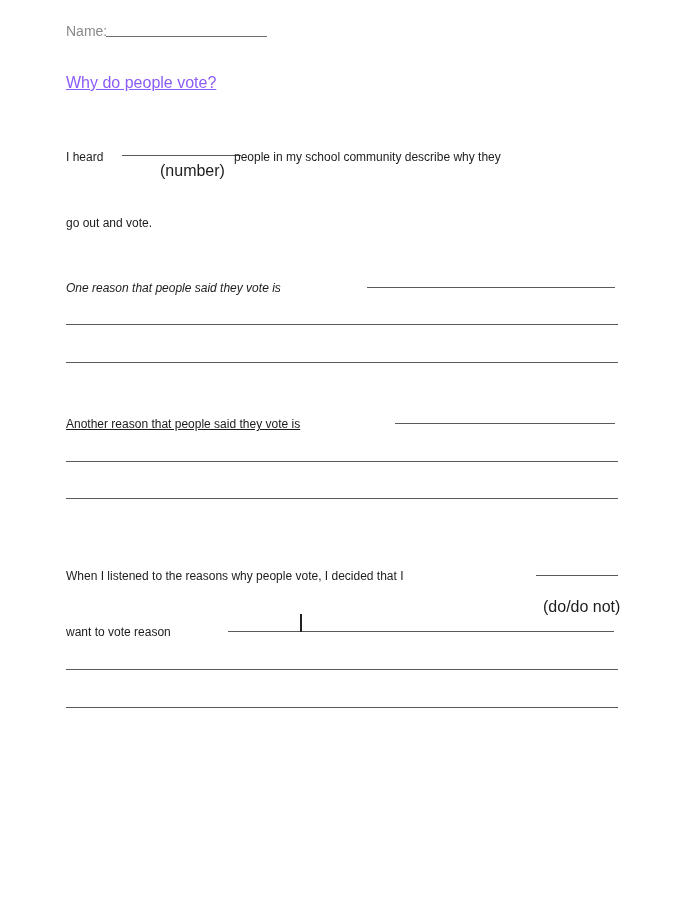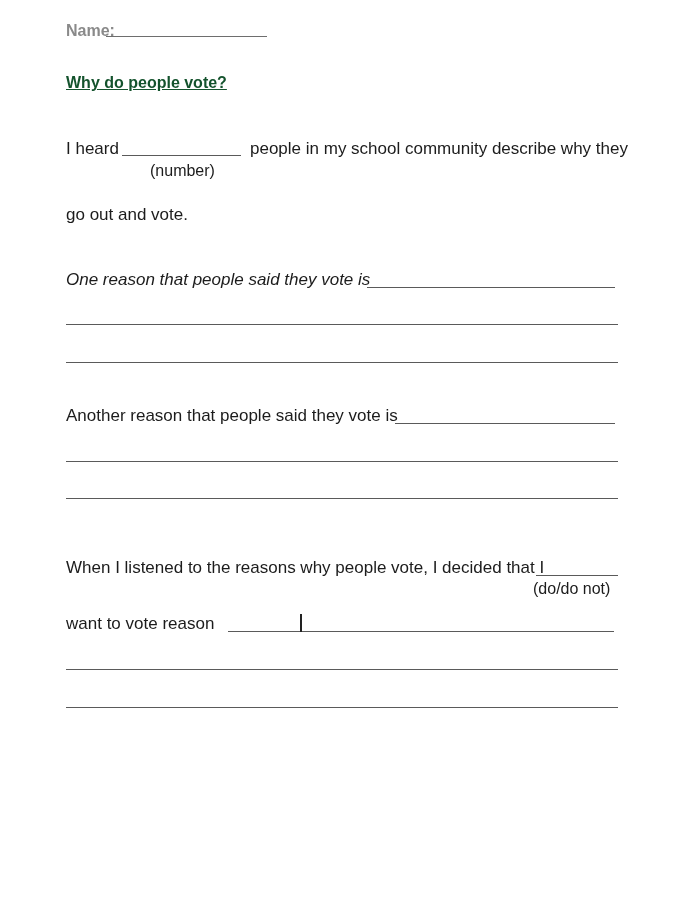--- a/index.html
+++ b/index.html
@@ -9,63 +9,63 @@
   }
   body {
     width: 700px;
     height: 919px;
     position: relative;
     overflow: hidden;
     font-family: "Liberation Sans", sans-serif;
     color: #1a1a1a;
   }
   .abs { position: absolute; white-space: nowrap; }
-  .txt { font-size: 17px; line-height: 18px; color: #1c1c1c; }
-  .name-label { font-size: 16px; color: #8a8a8a; line-height: 14px; font-weight: bold; }
+  .txt { font-size: 12px; line-height: 18px; color: #1c1c1c; margin-top: 8px; }
+  .name-label { font-size: 14px; color: #8a8a8a; line-height: 14px; }
   .name-line {
     position: absolute; height: 0;
     border-bottom: 1px solid #6e6e6e;
   }
   .title {
-    font-size: 16px; font-weight: bold; text-decoration: underline;
-    color: #14532d; line-height: 18px;
+    font-size: 16px; font-weight: normal; text-decoration: underline;
+    color: #8b5cf6; line-height: 18px;
   }
   .blank {
     position: absolute; height: 0;
     border-bottom: 1.5px solid #5a5a5a;
   }
-  .hint { font-size: 16px; line-height: 18px; color: #1c1c1c; }
+  .hint { font-size: 16px; line-height: 18px; color: #1c1c1c; margin-left: 10px; }
   .cursor {
     position: absolute; width: 1.5px; background: #222;
   }
 </style>
 </head>
 <body>
 
 <span class="abs name-label" style="left:66px; top:24px;">Name:</span>
 <div class="name-line" style="left:106px; top:36px; width:161px;"></div>
 
 <span class="abs title" style="left:66px; top:74px;">Why do people vote?</span>
 
 <span class="abs txt" style="left:66px; top:140px;">I heard</span>
 <div class="blank" style="left:122px; top:155px; width:119px;"></div>
-<span class="abs txt" style="left:250px; top:140px;text-align:center;">people in my school community describe why they</span>
+<span class="abs txt" style="left:234px; top:140px;text-align:center;">people in my school community describe why they</span>
 <span class="abs hint" style="left:150px; top:162px;">(number)</span>
 <span class="abs txt" style="left:66px; top:206px;text-align:center;">go out and vote.</span>
 
 <span class="abs txt" style="left:66px; top:271px;font-style:italic;">One reason that people said they vote is</span>
 <div class="blank" style="left:367px; top:287px; width:248px;"></div>
 <div class="blank" style="left:66px; top:324px; width:552px;"></div>
 <div class="blank" style="left:66px; top:362px; width:552px;"></div>
 
-<span class="abs txt" style="left:66px; top:407px;">Another reason that people said they vote is</span>
+<span class="abs txt" style="left:66px; top:407px;text-decoration:underline;">Another reason that people said they vote is</span>
 <div class="blank" style="left:395px; top:423px; width:220px;"></div>
 <div class="blank" style="left:66px; top:461px; width:552px;"></div>
 <div class="blank" style="left:66px; top:498px; width:552px;"></div>
 
 <span class="abs txt" style="left:66px; top:559px;text-align:center;">When I listened to the reasons why people vote, I decided that I</span>
 <div class="blank" style="left:536px; top:575px; width:82px;"></div>
-<span class="abs hint" style="left:533px; top:580px;">(do/do not)</span>
+<span class="abs hint" style="left:533px; top:598px;">(do/do not)</span>
 <span class="abs txt" style="left:66px; top:615px;">want to vote reason</span>
 <div class="blank" style="left:228px; top:631px; width:386px;"></div>
 <div class="cursor" style="left:300px; top:614px; height:18px;"></div>
 <div class="blank" style="left:66px; top:669px; width:552px;"></div>
 <div class="blank" style="left:66px; top:707px; width:552px;"></div>
 
 </body></html>

